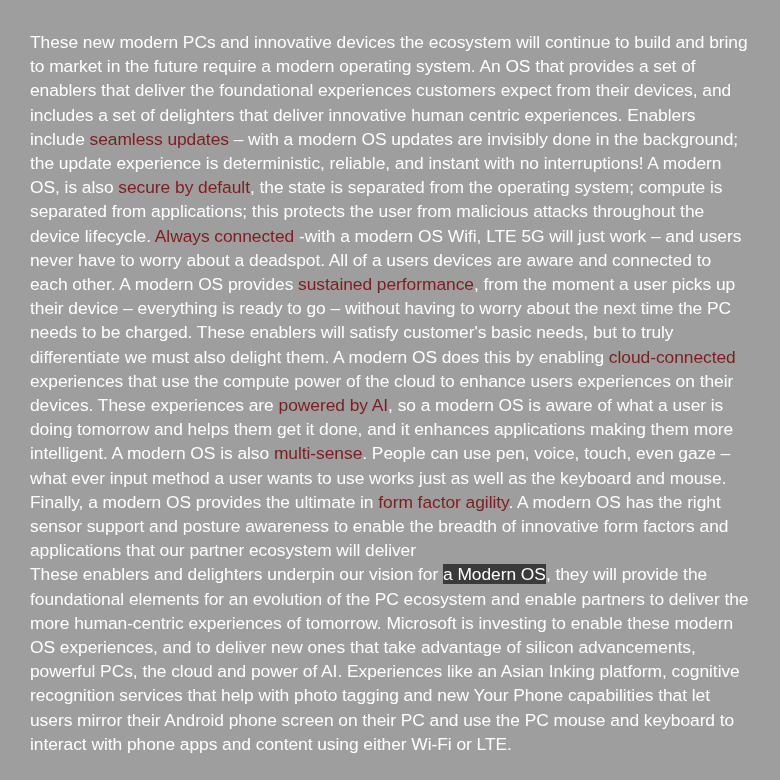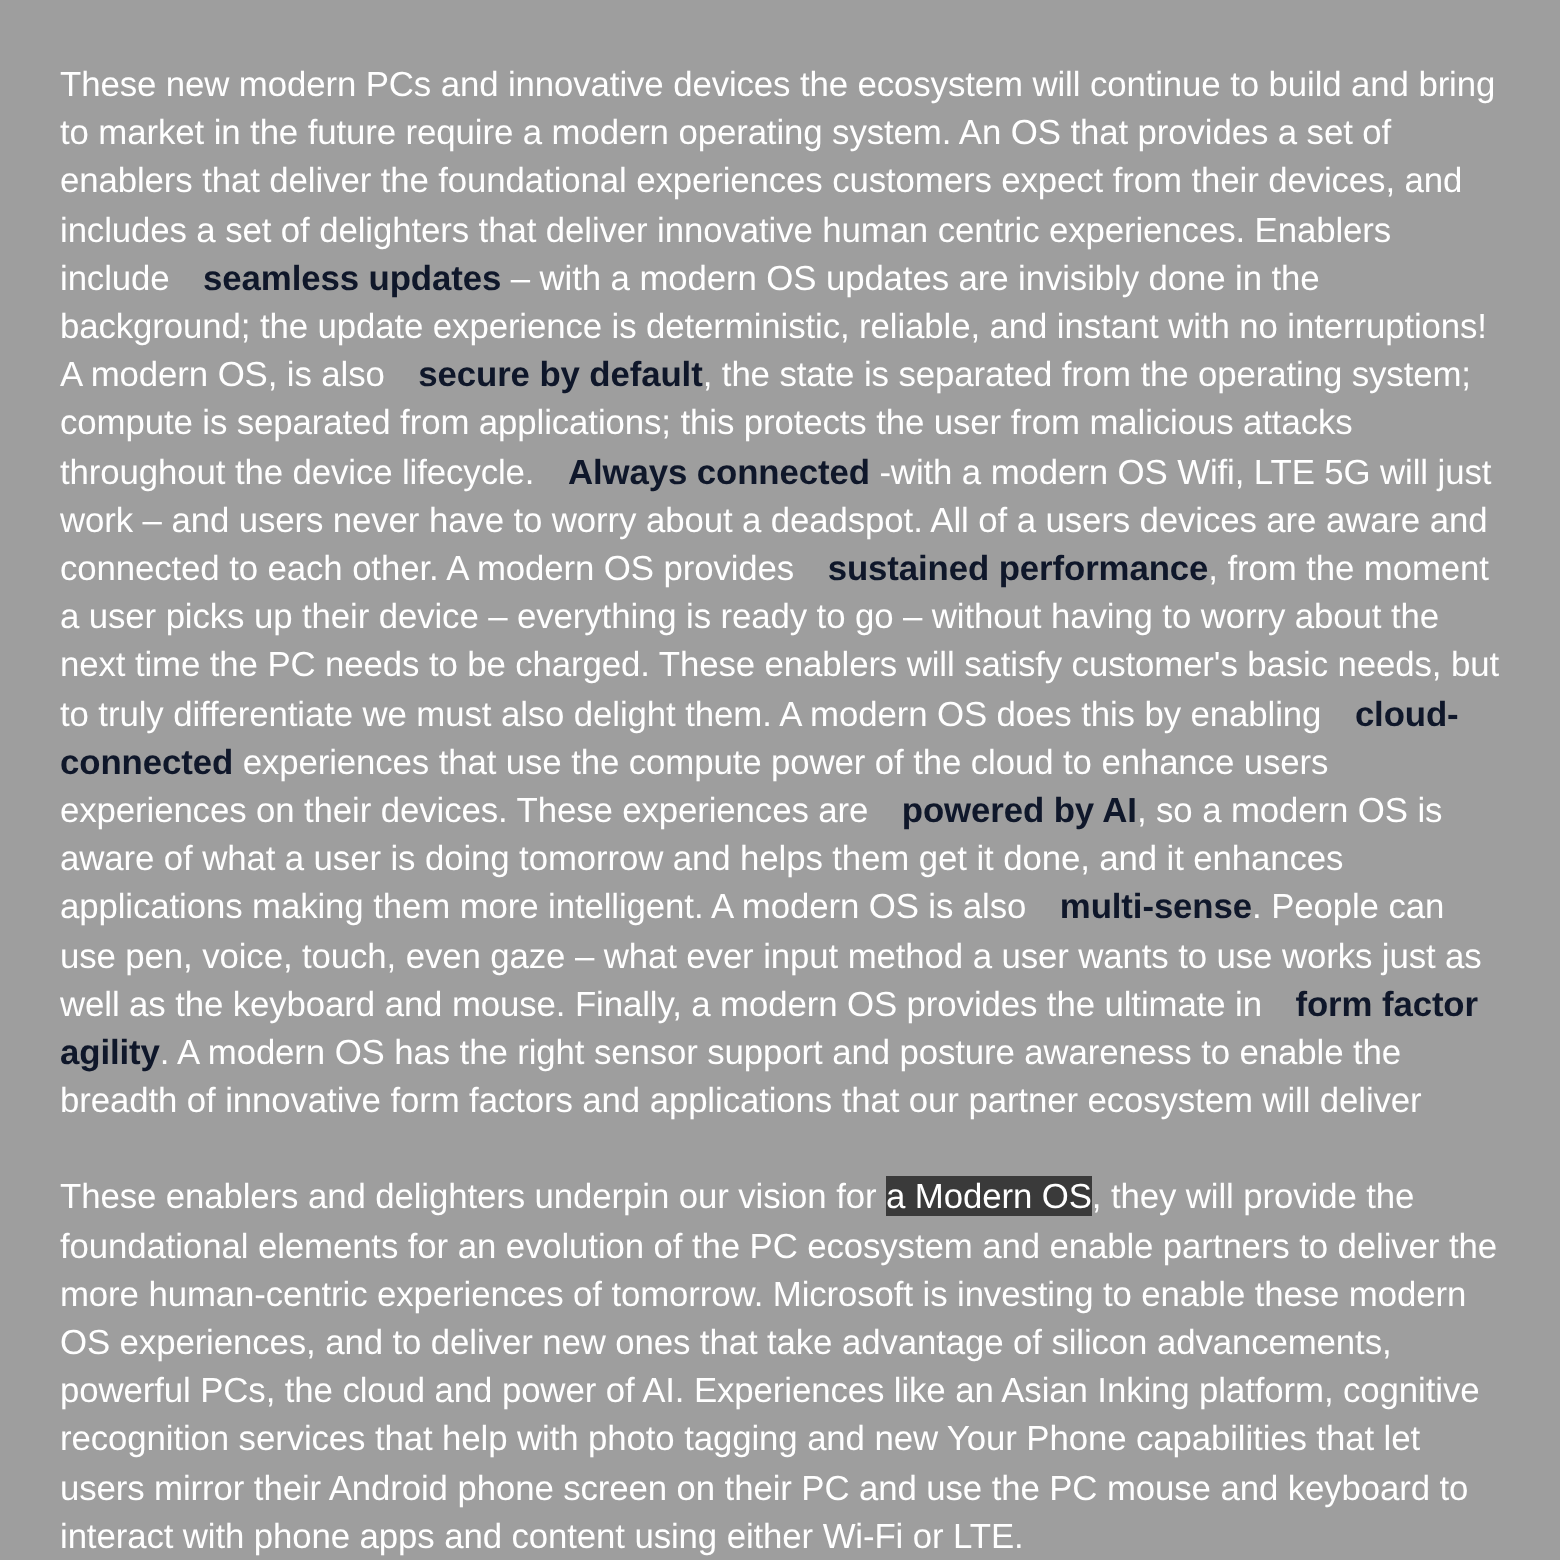--- a/index.html
+++ b/index.html
@@ -22,26 +22,24 @@
   }
   .para {
     color: #ffffff;
     font-size: 17.4px;
     line-height: 24.2px;
     letter-spacing: -0.05px;
     text-align: left;
     margin: 0;
   }
   .para + .para {
-    margin-top: 24px;
   }
   .hl {
-    font-weight: bold;
-    color: #0f172a;
-    margin-left: 12px;
+    font-weight: normal;
+    color: #7f1d1d;
   }
   .dark-hl {
     background: #3a3a3a;
     color: #ffffff;
   }
 </style>
 </head>
 <body>
 
 <div class="page">

